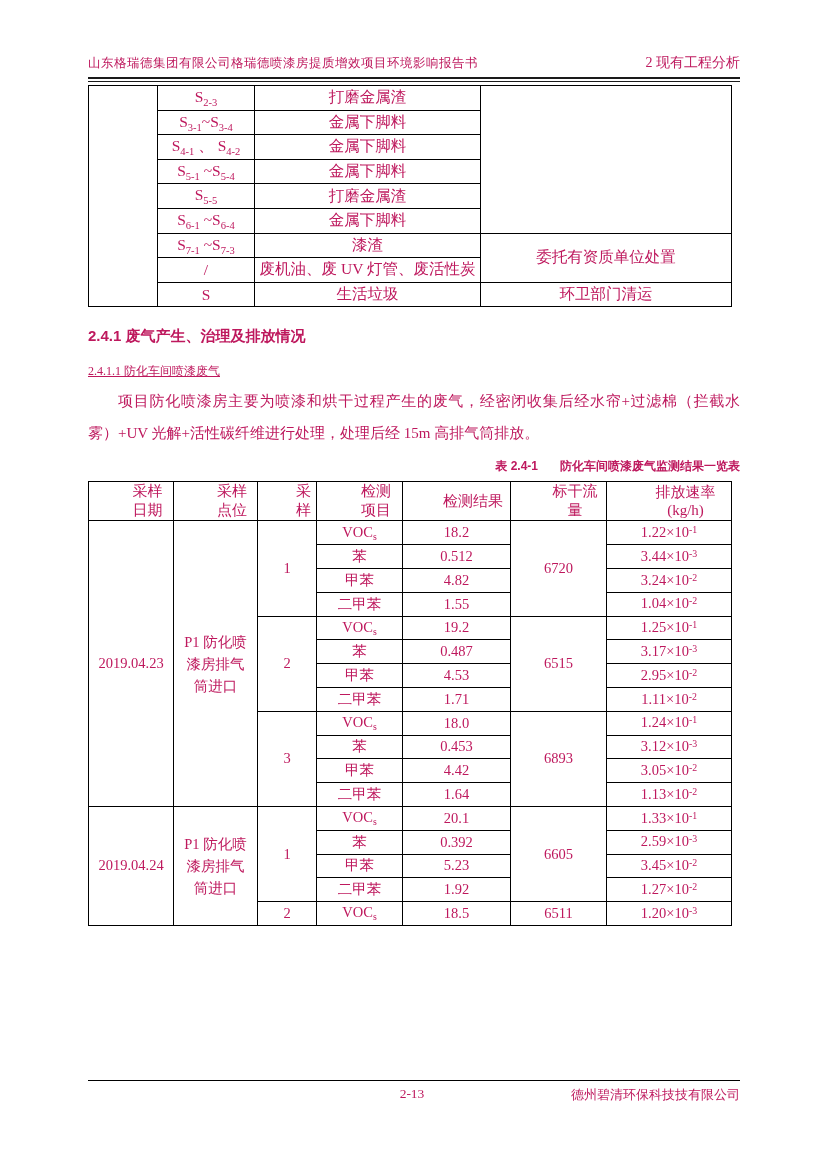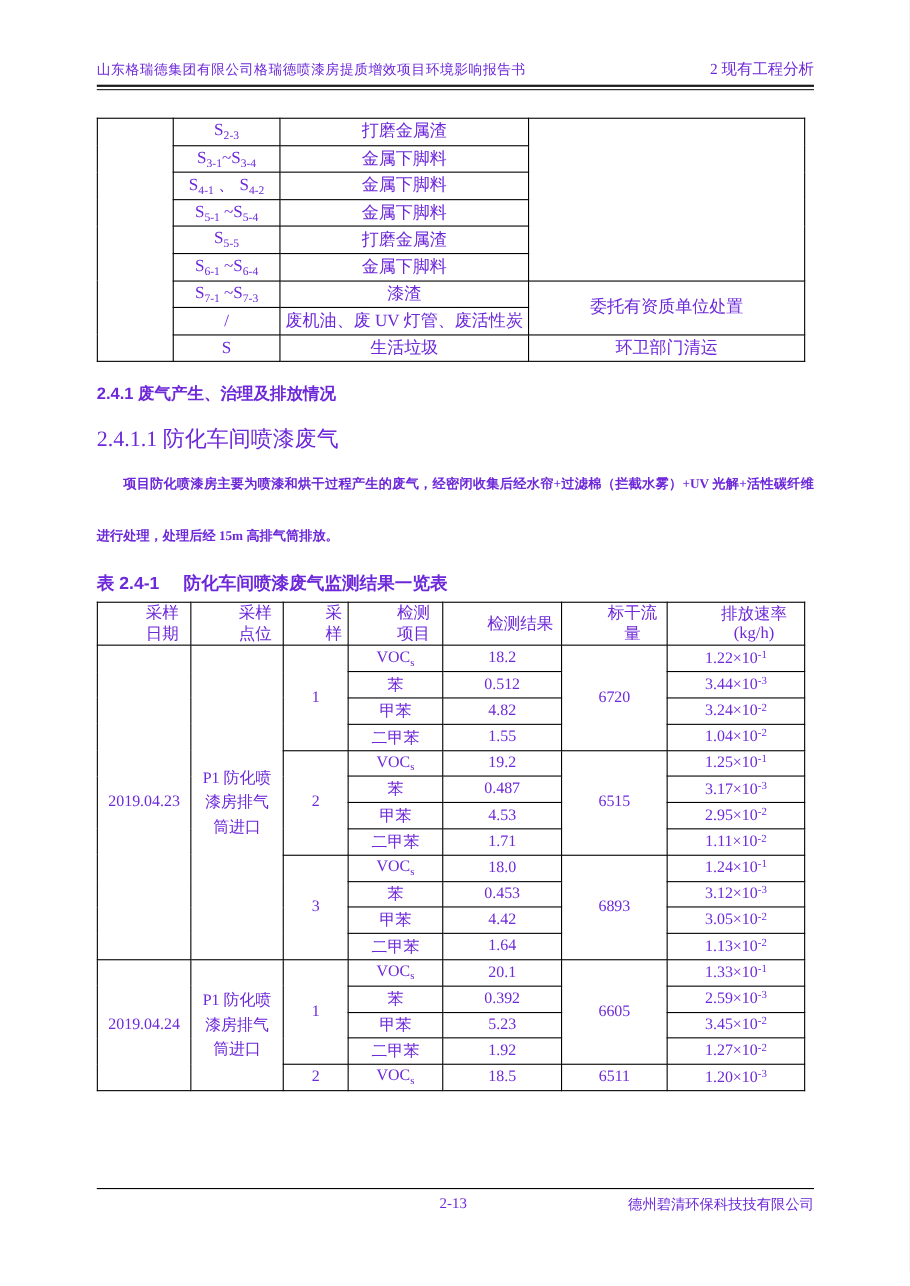--- a/index.html
+++ b/index.html
@@ -1,48 +1,48 @@
 <!DOCTYPE html>
 <html><head>
 <meta charset="utf-8">
 <style>
   html,body { margin:0; padding:0; background:#e8e8e8; }
   .page {
     position:relative; width:827px; height:1169px; margin:0 auto;
-    background:#ffffff; color:#6d28d9;
+    background:#ffffff; color:#be185d;
     font-family:"Liberation Serif","DejaVu Serif",serif;
     overflow:hidden;
   }
   .content { position:absolute; left:88px; width:652px; top:0; }
 
   
   .hdr { padding-top:54px; }
   .hdr-row { display:flex; justify-content:space-between; align-items:flex-end; }
   .hdr-left  { font-size:12.5px; letter-spacing:0.5px; }
   .hdr-right { font-size:14px; }
   .hdr-rule { margin-top:5px; height:2px; border-top:2px solid #1a1a1a; border-bottom:1px solid #1a1a1a; }
 
   
   table { border-collapse:collapse; table-layout:fixed; }
   td, th { border:1px solid #000; text-align:center; vertical-align:middle; padding:0 4px; overflow:hidden; }
   sub { font-size:68%; vertical-align:-0.35em; }
   sup { font-size:68%; vertical-align:0.45em; }
 
   
-  .waste-table { width:643px; margin-top:25px; font-size:15.5px; }
+  .waste-table { width:643px; margin-top:3px; font-size:15.5px; }
   .waste-table td { height:23.6px; }
 
   
   .h1 { font-family:"Liberation Sans","DejaVu Sans",sans-serif; font-weight:bold; font-size:21px; margin:16px 0 0 0; }
   .h2 { font-family:"Liberation Sans","DejaVu Sans",sans-serif; font-weight:bold; font-size:15px; margin:20px 0 0 0; }
-  .h3 { font-size:20px; font-weight:normal; margin:17px 0 0 0; }
-  .para { font-size:12px; line-height:47px; text-align:justify; text-indent:2em; margin:5px 0 0 0;font-weight:bold; }
-
-  
-  .caption { text-align:left; font-family:"Liberation Sans","DejaVu Sans",sans-serif; font-weight:bold; font-size:16px; margin-top:9px; }
+  .h3 { font-size:12px; font-weight:normal; margin:17px 0 0 0;text-decoration:underline; }
+  .para { font-size:15px; line-height:32px; text-align:justify; text-indent:2em; margin:5px 0 0 0; }
+
+  
+  .caption { text-align:right; font-family:"Liberation Sans","DejaVu Sans",sans-serif; font-weight:bold; font-size:12px; margin-top:9px; }
   .caption .cap-prefix { margin-right:22px; }
 
   
   .monitor-table { width:643px; margin-top:6px; font-size:14.5px; }
   .monitor-table thead td { height:27px; font-size:15px;padding-left:37px; }
   .monitor-table tbody td { height:22.8px; }
   .monitor-table .loc-cell { line-height:22px; padding:0 10px; }
 
   
   .footer { position:absolute; left:88px; width:652px; top:1080px; border-top:1px solid #000; }

